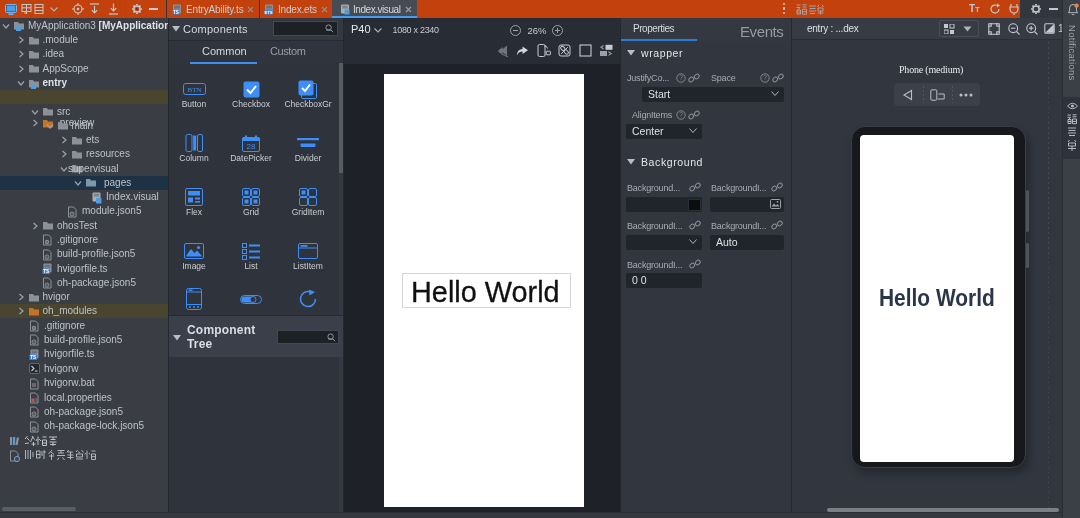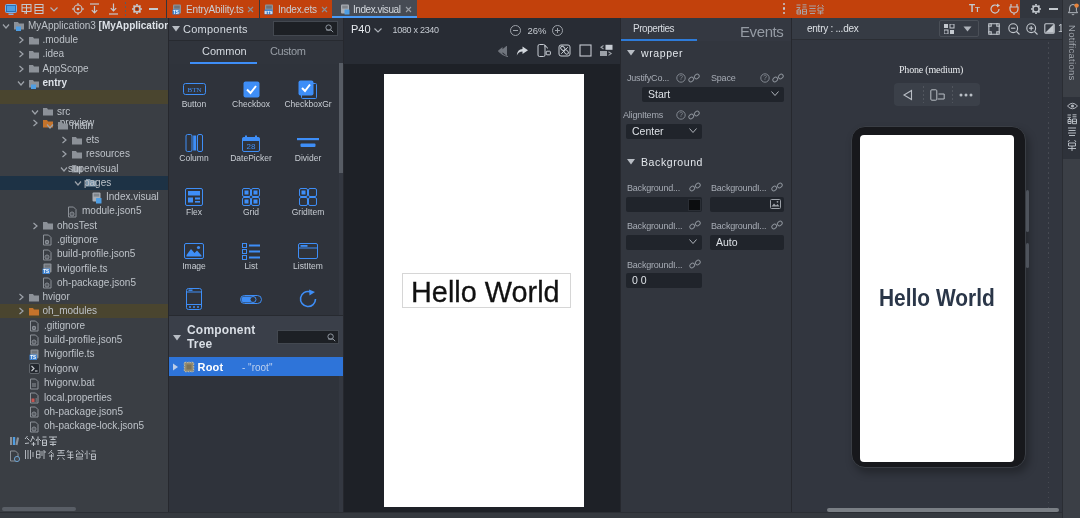--- a/index.html
+++ b/index.html
@@ -189,21 +189,21 @@
           <span class="abs" style="left:74px;top:3px;">
             <svg width="8" height="8" viewBox="0 0 8 8">
               <path d="M1 2.5 L4 6 L7 2.5" fill="none" stroke="#9EA3AA" stroke-width="1.2"></path>
             </svg>
           </span>
           <span class="abs" style="left:85px;top:1.5px;">
             <svg width="12" height="11" viewBox="0 0 12 11">
               <path d="M1 2 h4 l1 1.5 h5 v6 h-10 z" fill="#7E97AC"></path>
             </svg>
           </span>
-          <span class="abs" style="left:84px;top:0;">pages</span>
+          <span class="abs" style="left:104px;top:0;">pages</span>
         </div>
         <div class="trow" style="left:0;top:172px;width:168px;">
           <span class="abs" style="left:91px;top:1.5px;">
             <svg width="11" height="12" viewBox="0 0 11 12">
               <rect x="1.5" y="0.5" width="8" height="9" rx="1" fill="#A9AEB5"></rect>
               <rect x="2.7" y="1.6" width="5.6" height="3" fill="#80858C"></rect>
               <rect x="5" y="6" width="5.5" height="5.5" rx="0.5" fill="#4F9EE3"></rect>
             </svg>
           </span>
           <span class="abs" style="left:106px;top:0;">Index.visual</span>
@@ -595,32 +595,20 @@
         <path d="M0 0 H8 L4 5.5 Z" fill="#B8BDC4"></path>
       </svg>
     <div class="t" style="left:19px;top:304.5px;font-size:12px;font-weight:bold;color:#D9DEE5;line-height:14px;letter-spacing:0.2px;">Component<br>Tree</div>
     <div class="abs" style="left:109px;top:312px;width:62px;height:14px;background:#1D2025;border:1px solid #434850;"></div>
     <svg class="abs" style="left:159px;top:314.5px" width="9" height="9" viewBox="0 0 9 9">
         <circle cx="3.6" cy="3.6" r="2.7" fill="none" stroke="#9097A0" stroke-width="1"></circle>
         <line x1="5.8" y1="5.8" x2="8.2" y2="8.2" stroke="#9097A0" stroke-width="1"></line>
         <line x1="1.2" y1="6" x2="6" y2="6" stroke="#9097A0" stroke-width="1"></line>
       </svg>
 
-    <div class="abs" style="left:0;top:339px;width:175px;height:19px;background:#2E74D9;">
-      <svg class="abs" style="left:3.5px;top:6px" width="7" height="8" viewBox="0 0 7 8">
-          <path d="M1 0.5 L6 4 L1 7.5 Z" fill="#BCCDE8"></path>
-        </svg>
-      <svg class="abs" style="left:15px;top:3.5px" width="12" height="12" viewBox="0 0 12 12">
-        <rect x="1.5" y="1.5" width="9" height="9" fill="#968C6E" stroke="#C9BE9C" stroke-width="0.8" stroke-dasharray="1.5 1"></rect>
-        <rect x="3.5" y="3.5" width="5" height="5" fill="#7A7258"></rect>
-        <path d="M3 0.5 V1.5 M6 0.5 V1.5 M9 0.5 V1.5 M3 10.5 V11.5 M6 10.5 V11.5 M9 10.5 V11.5 M0.5 3 H1.5 M0.5 6 H1.5 M0.5 9 H1.5 M10.5 3 H11.5 M10.5 6 H11.5 M10.5 9 H11.5" stroke="#C9BE9C" stroke-width="0.7"></path>
-      </svg>
-      <div class="t" style="left:29.5px;top:3.5px;font-size:11px;font-weight:bold;color:#FFFFFF;letter-spacing:0.2px;">Root</div>
-      <div class="t" style="left:74px;top:4.5px;font-size:10px;color:#BDD0EE;">- "root"</div>
-    </div>
   </div>
   <div class="abs" id="canvas">
 
     <div class="abs" style="left:0;top:0;width:277px;height:46px;background:#282C34;"></div>
     <div class="t" style="left:8px;top:4.5px;font-size:11px;color:#E6EAEE;">P40</div>
     <svg class="abs" style="left:31px;top:10px" width="8" height="5" viewBox="0 0 8 5">
         <path d="M0.5 0.5 L4 4 L7.5 0.5" fill="none" stroke="#AEB3BA" stroke-width="1.1"></path>
       </svg>
     <div class="t" style="left:49.5px;top:7px;font-size:9px;letter-spacing:-0.3px;color:#C6CBD2;">1080 x 2340</div>
     <svg class="abs" style="left:167px;top:6.5px" width="11" height="11" viewBox="0 0 11 11">
@@ -713,21 +701,21 @@
         <div class="fv">Start</div>
         <svg class="fchev" width="8" height="6" viewBox="0 0 8 6">
           <path d="M0.5 0.5 L4 4.5 L7.5 0.5" fill="none" stroke="#AEB3BA"></path>
         </svg>
       </div>
     <div class="field" style="left:90px;top:69px;width:74px;">
         <svg class="fchev" width="8" height="6" viewBox="0 0 8 6">
           <path d="M0.5 0.5 L4 4.5 L7.5 0.5" fill="none" stroke="#AEB3BA"></path>
         </svg>
       </div>
-    <div class="plabel" style="left:3px;top:92px;">AlignItems</div>
+    <div class="plabel" style="left:12px;top:92px;">AlignItems</div>
     <span class="abs" style="left:56px;top:92px;">
         <svg class="abs" width="10" height="10" viewBox="0 0 10 10">
           <circle cx="5" cy="5" r="4.2" fill="none" stroke="#8A9098" stroke-width="0.9"></circle>
           <text x="5" y="7.3" font-size="6.5" fill="#8A9098" text-anchor="middle">?</text>
         </svg>
       </span>
       <span class="abs" style="left:68px;top:92px;">
         <svg class="abs" width="12" height="10" viewBox="0 0 12 10">
           <g fill="none" stroke="#8A9098" stroke-width="1">
             <rect x="0.7" y="4.5" width="5" height="4" rx="2" transform="rotate(-40 3.2 6.5)"></rect>

